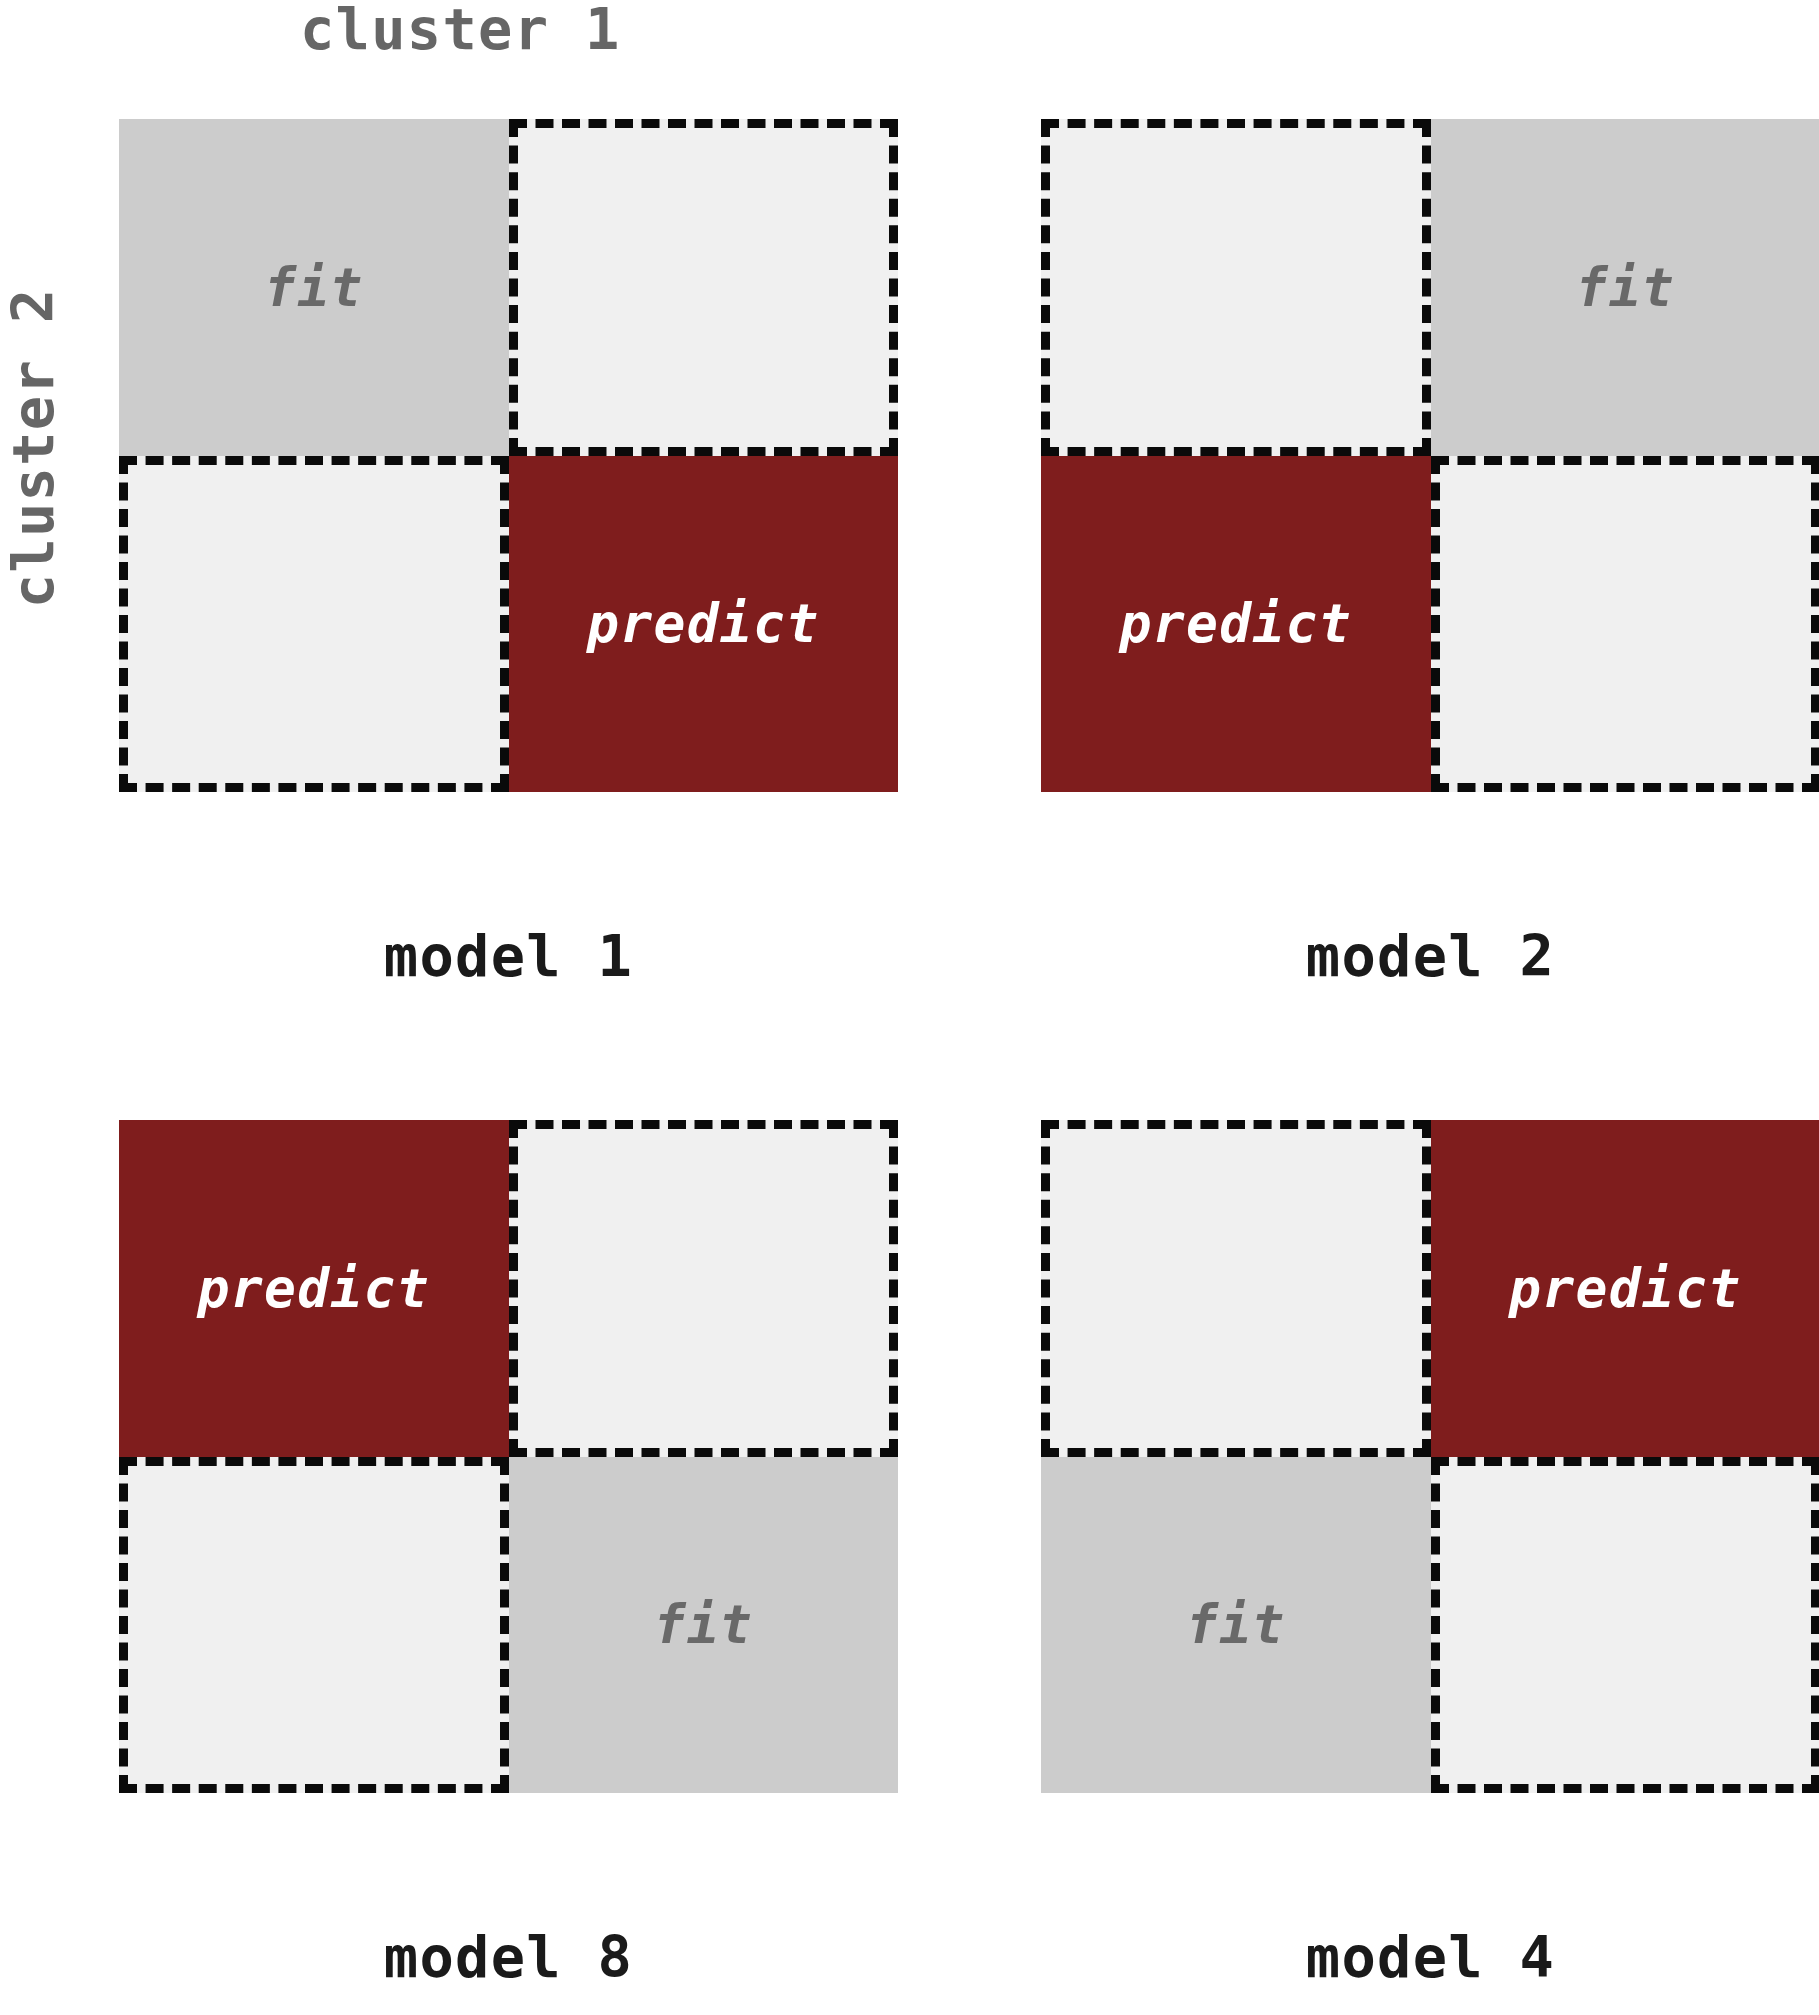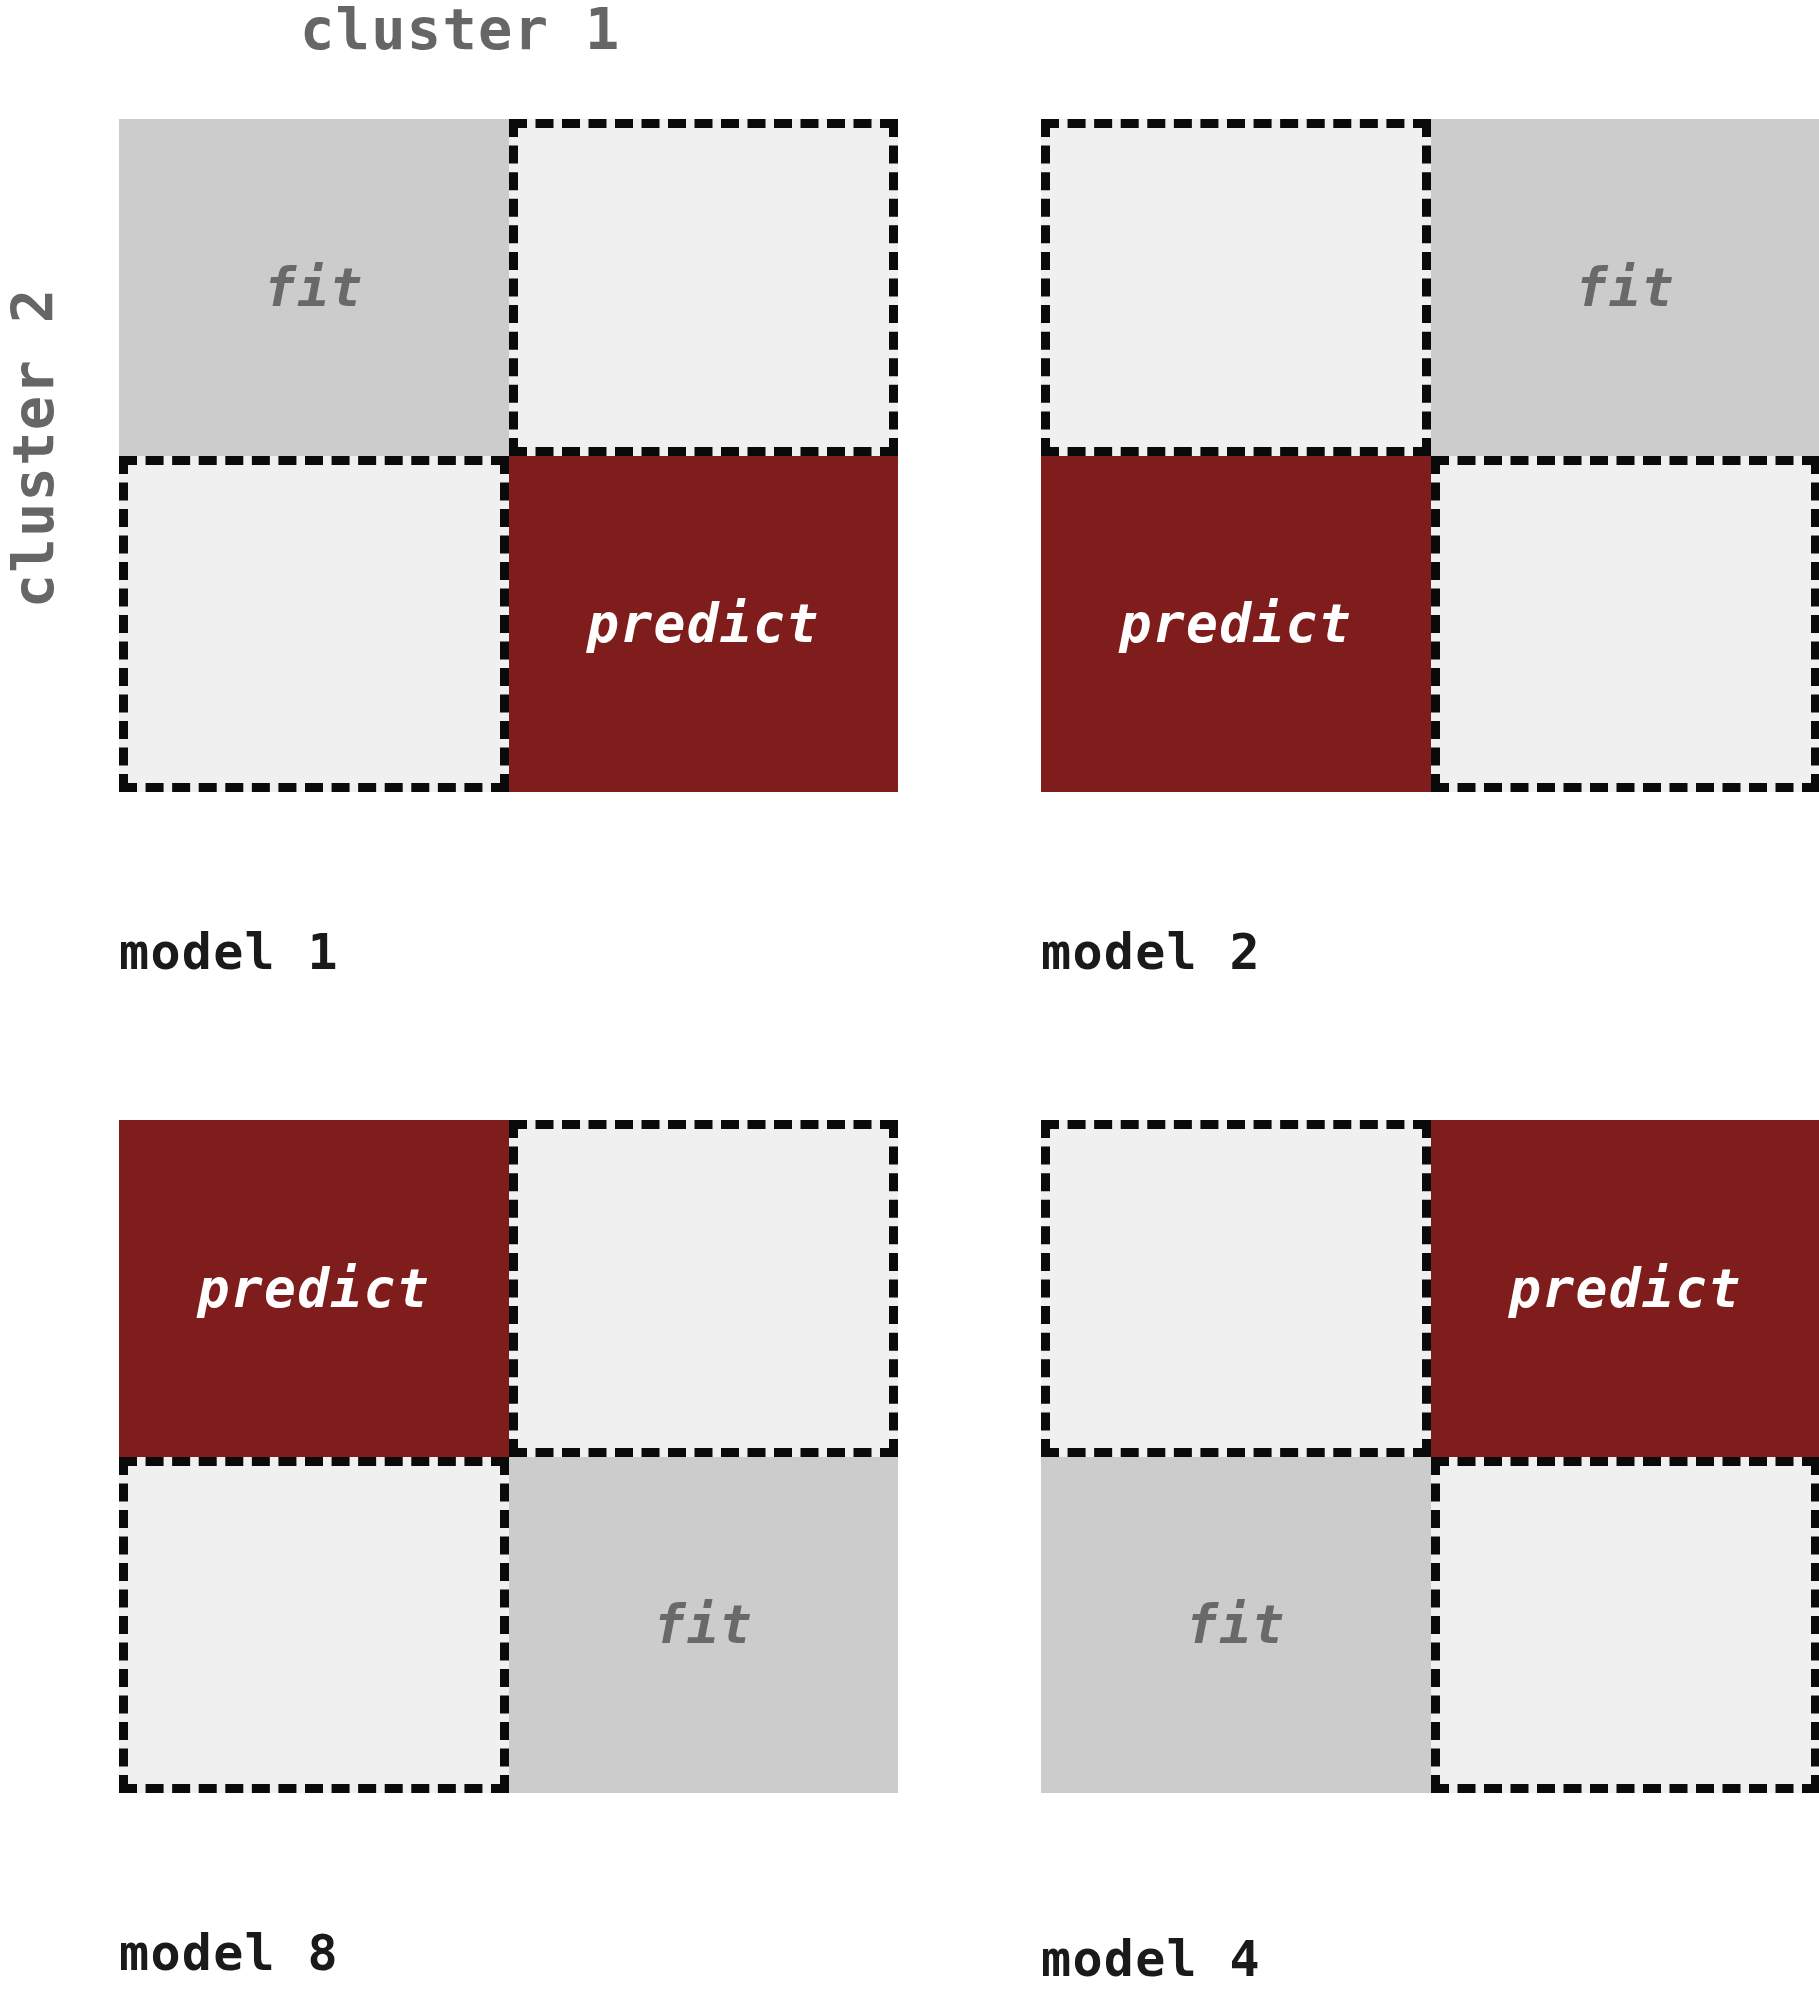--- a/index.html
+++ b/index.html
@@ -91,38 +91,38 @@
   .dash-tr { left: 50%; top: 0;   width: 50%; height: 50%; }
   .dash-bl { left: 0;   top: 50%; width: 50%; height: 50%; }
   
   .dash-tl { left: 0;   top: 0;   width: 50%; height: 50%; }
   .dash-br { left: 50%; top: 50%; width: 50%; height: 50%; }
 
   
   .caption {
     position: absolute;
     width: 779px;
-    text-align: left;
-    font-size: 50px;
+    text-align: center;
+    font-size: 57px;
     font-weight: bold;
     color: #1a1a1a;
     letter-spacing: 1.3px;
     white-space: nowrap;
   }
 
   
   #panel-0 { left: 119px;  top: 119px; }
   #panel-1 { left: 1041px; top: 119px; }
   #panel-2 { left: 119px;  top: 1120px; }
   #panel-3 { left: 1041px; top: 1120px; }
 
   #caption-0 { left: 119px;  top: 923px; }
   #caption-1 { left: 1041px; top: 923px; }
   #caption-2 { left: 119px;  top: 1924px; }
-  #caption-3 { left: 1041px; top: 1924px; margin-top: 6px; }
+  #caption-3 { left: 1041px; top: 1924px; }
 </style>
 </head>
 <body>
 
 <div id="col-title">cluster 1</div>
 
 <div id="row-title">cluster 2</div>
 
 <div class="panel" id="panel-0">
   <div class="panel-grid">

